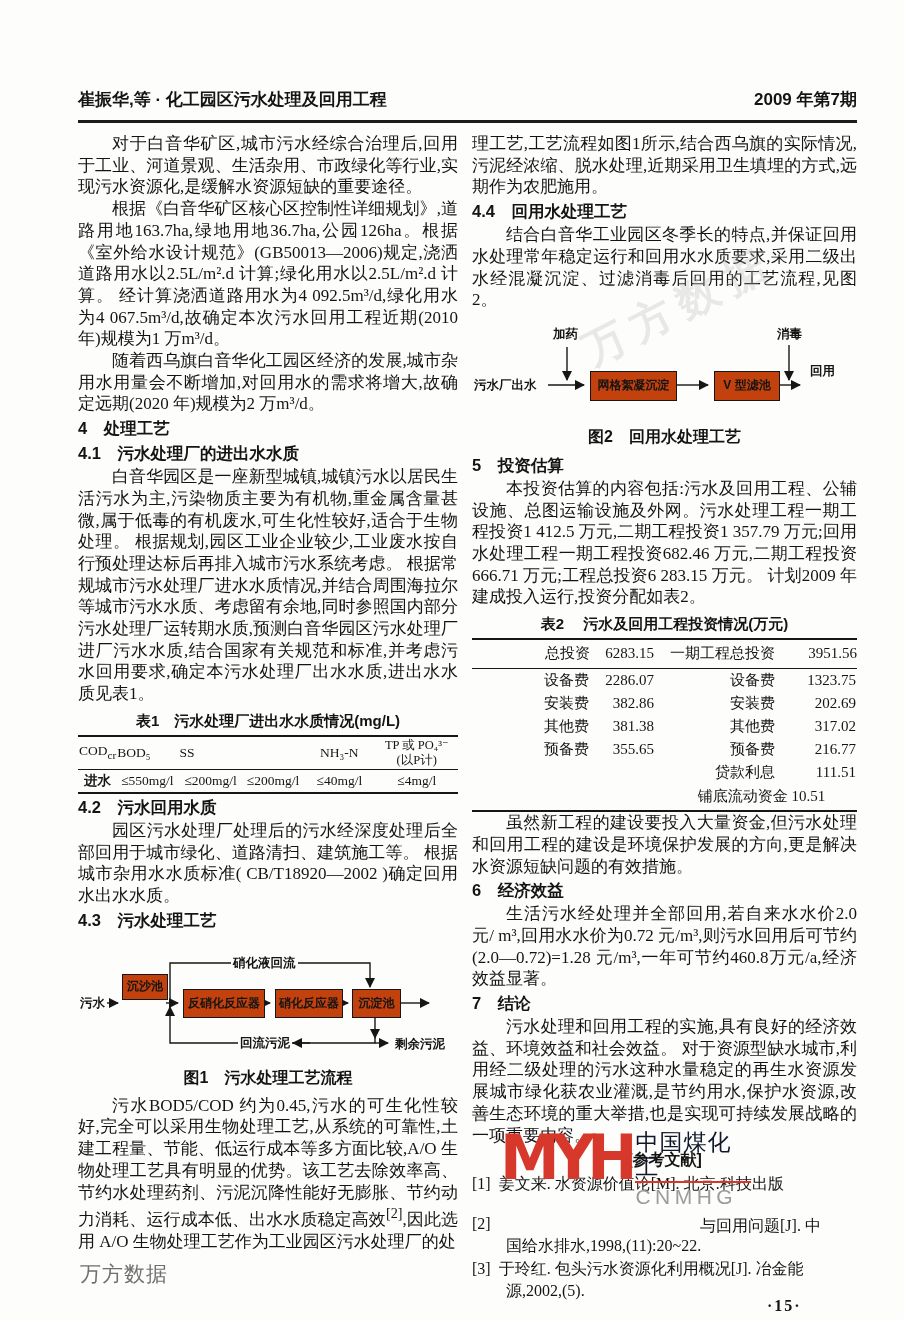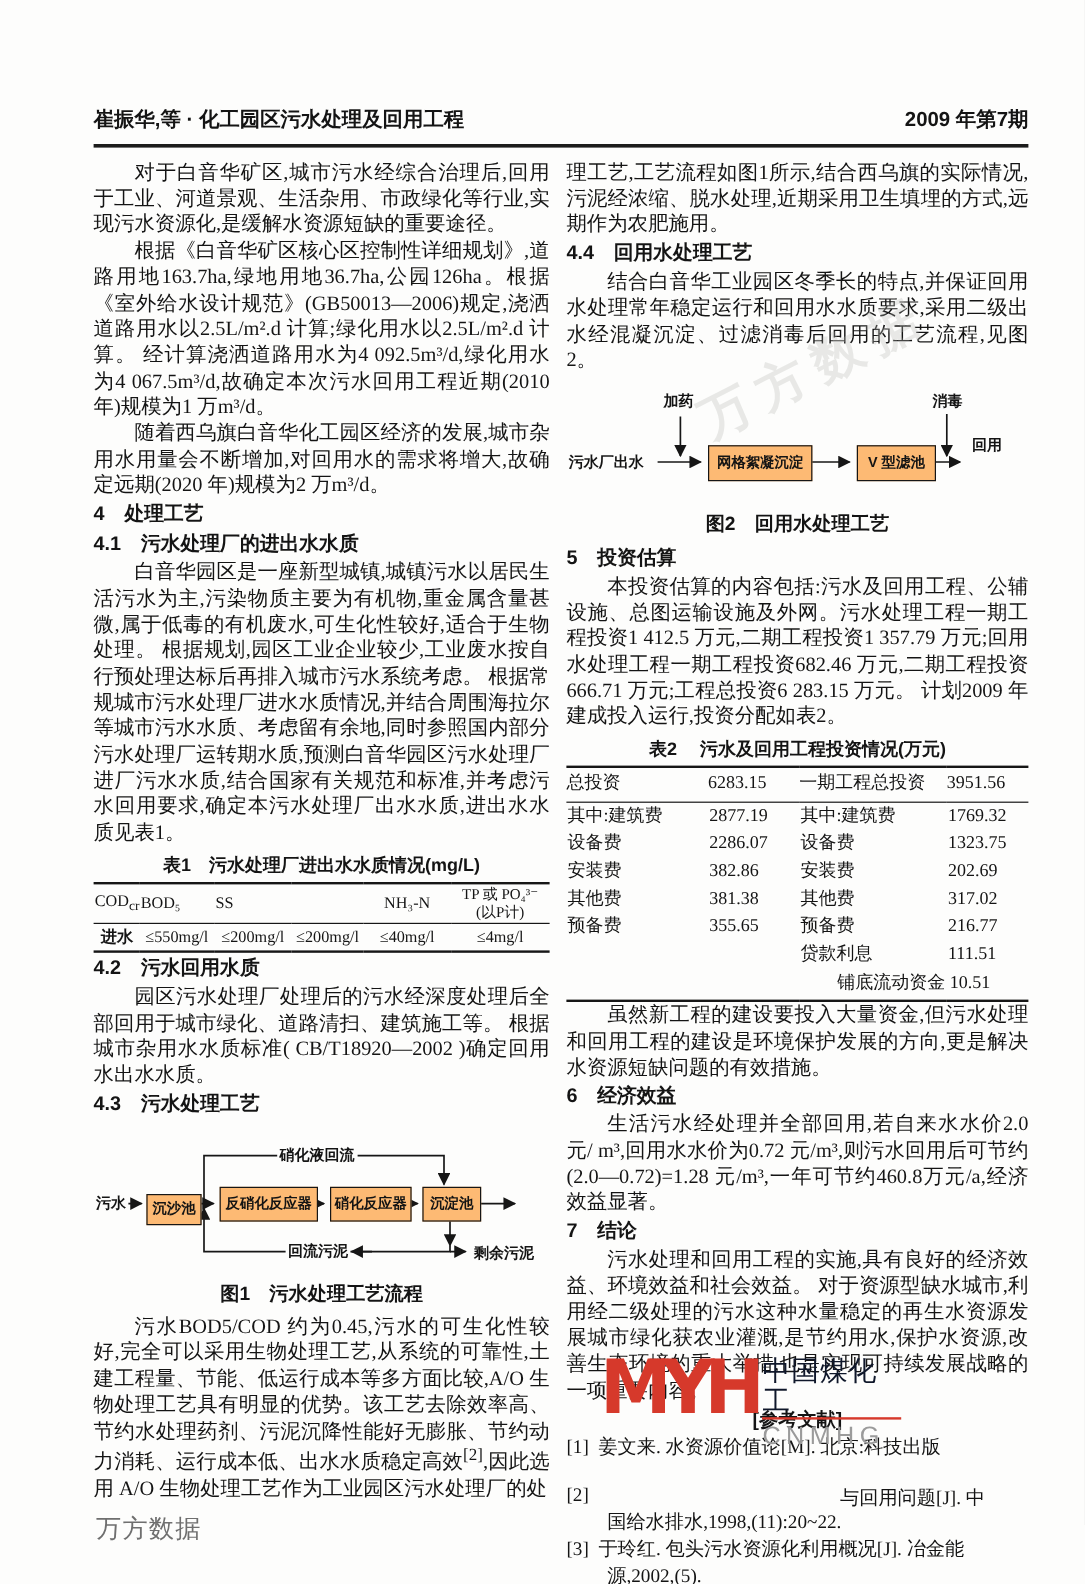--- a/index.html
+++ b/index.html
@@ -25,28 +25,28 @@
   table.dt td,table.dt th{padding:1px 1px;font-weight:normal;}
   .t1{font-size:13.5px;line-height:20px;}
   .t1 th{white-space:nowrap;overflow:visible;}
   .t1 .hL{text-align:left;}
   .t1 .hC{text-align:center;}
   .t1 tbody td{text-align:center;white-space:nowrap;}
   .t1 tbody .c0{text-align:left;font-weight:bold;padding-left:6px;}
   .t1 .tp2{font-size:12.5px;line-height:15px;}
   .t2{font-size:15px;line-height:21px;}
   .t2 thead td{padding:3px 0 4px;}
-  .t2 .c0,.t2 .c1,.t2 .c2,.t2 .c3{white-space:nowrap;}
+  .t2 .c0,.t2 .c1,.t2 .c2,.t2 .c3{text-align:right;white-space:nowrap;}
   .t2 .c1{padding-right:12px;}
   .t2 .c2{padding-right:14px;}
   .t2 tfoot td{text-align:center;padding:2px 0 3px;}
   
   .fig{position:relative;}
   .fig svg{position:absolute;left:0;top:0;}
-  .pbox{position:absolute;border:1.4px solid #161616;background:#fdba74;display:flex;align-items:center;
+  .pbox{position:absolute;border:1.4px solid #161616;background:#c2410c;display:flex;align-items:center;
         justify-content:center;font-family:"Liberation Sans","DejaVu Sans",sans-serif;
         font-size:12px;font-weight:bold;white-space:nowrap;}
   .flabel{position:absolute;font-family:"Liberation Sans","DejaVu Sans",sans-serif;
           font-size:12.5px;font-weight:bold;white-space:nowrap;background:#fdfdfc;padding:0 2px;}
   .fcap{font-family:"Liberation Sans","DejaVu Sans",sans-serif;font-weight:bold;
         font-size:16px;text-align:center;margin:4px 0 6px;}
   .fig1{height:118px;margin-top:14px;}
   .fig2{height:100px;margin-top:12px;}
   
   .refT{font-family:"Liberation Sans","DejaVu Sans",sans-serif;font-weight:bold;
@@ -145,21 +145,21 @@
               <line x1="263" y1="57" x2="270" y2="57" marker-end="url(#ar1)"></line>
               <line x1="321" y1="57" x2="351" y2="57" marker-end="url(#ar1)"></line>
               <polyline points="92,57 92,17 292,17 292,41" marker-end="url(#ar1)"></polyline>
               <line x1="297" y1="70" x2="297" y2="92" marker-end="url(#ar1)"></line>
               <polyline points="297,92 297,97 92,97 92,61" marker-end="url(#ar1)"></polyline>
               <line x1="232" y1="97" x2="215" y2="97" marker-end="url(#ar1)"></line>
               <line x1="297" y1="97" x2="310" y2="97" marker-end="url(#ar1)"></line>
             </g>
           </svg>
           <span class="flabel" style="left:0;top:49px;">污水</span>
-          <div class="pbox" style="left:44px;top:49px;width:44px;height:24px;">沉沙池</div>
+          <div class="pbox" style="left:44px;top:28px;width:44px;height:24px;">沉沙池</div>
           <div class="pbox" style="left:105px;top:43px;width:80px;height:27px;">反硝化反应器</div>
           <div class="pbox" style="left:197px;top:43px;width:66px;height:27px;">硝化反应器</div>
           <div class="pbox" style="left:274px;top:43px;width:47px;height:27px;">沉淀池</div>
           <span class="flabel" style="left:153px;top:9px;">硝化液回流</span>
           <span class="flabel" style="left:160px;top:89px;">回流污泥</span>
           <span class="flabel" style="left:315px;top:90px;">剩余污泥</span>
         </div>
         <div class="fcap">图1　污水处理工艺流程</div>
 
         <p class="body ind"><span>污水BOD5/COD 约为0.45,污水的可生化性较好,完全可以采用生物处理工艺,从系统的可靠性,土建工程量、节能、低运行成本等多方面比较,A/O 生物处理工艺具有明显的优势。该工艺去除效率高、节约水处理药剂、污泥沉降性能好无膨胀、节约动力消耗、运行成本低、出水水质稳定高效</span><sup>[2]</sup><span>,因此选用 A/O 生物处理工艺作为工业园区污水处理厂的处</span></p>
@@ -208,26 +208,20 @@
           <thead>
             <tr>
               <td class="c0">总投资</td>
               <td class="c1">6283.15</td>
               <td class="c2">一期工程总投资</td>
               <td class="c3">3951.56</td>
             </tr>
           </thead>
           <tbody>
               <tr>
-                <td class="c0">其中:建筑费</td>
-                <td class="c1">2877.19</td>
-                <td class="c2">其中:建筑费</td>
-                <td class="c3">1769.32</td>
-              </tr>
-              <tr>
                 <td class="c0">设备费</td>
                 <td class="c1">2286.07</td>
                 <td class="c2">设备费</td>
                 <td class="c3">1323.75</td>
               </tr>
               <tr>
                 <td class="c0">安装费</td>
                 <td class="c1">382.86</td>
                 <td class="c2">安装费</td>
                 <td class="c3">202.69</td>

